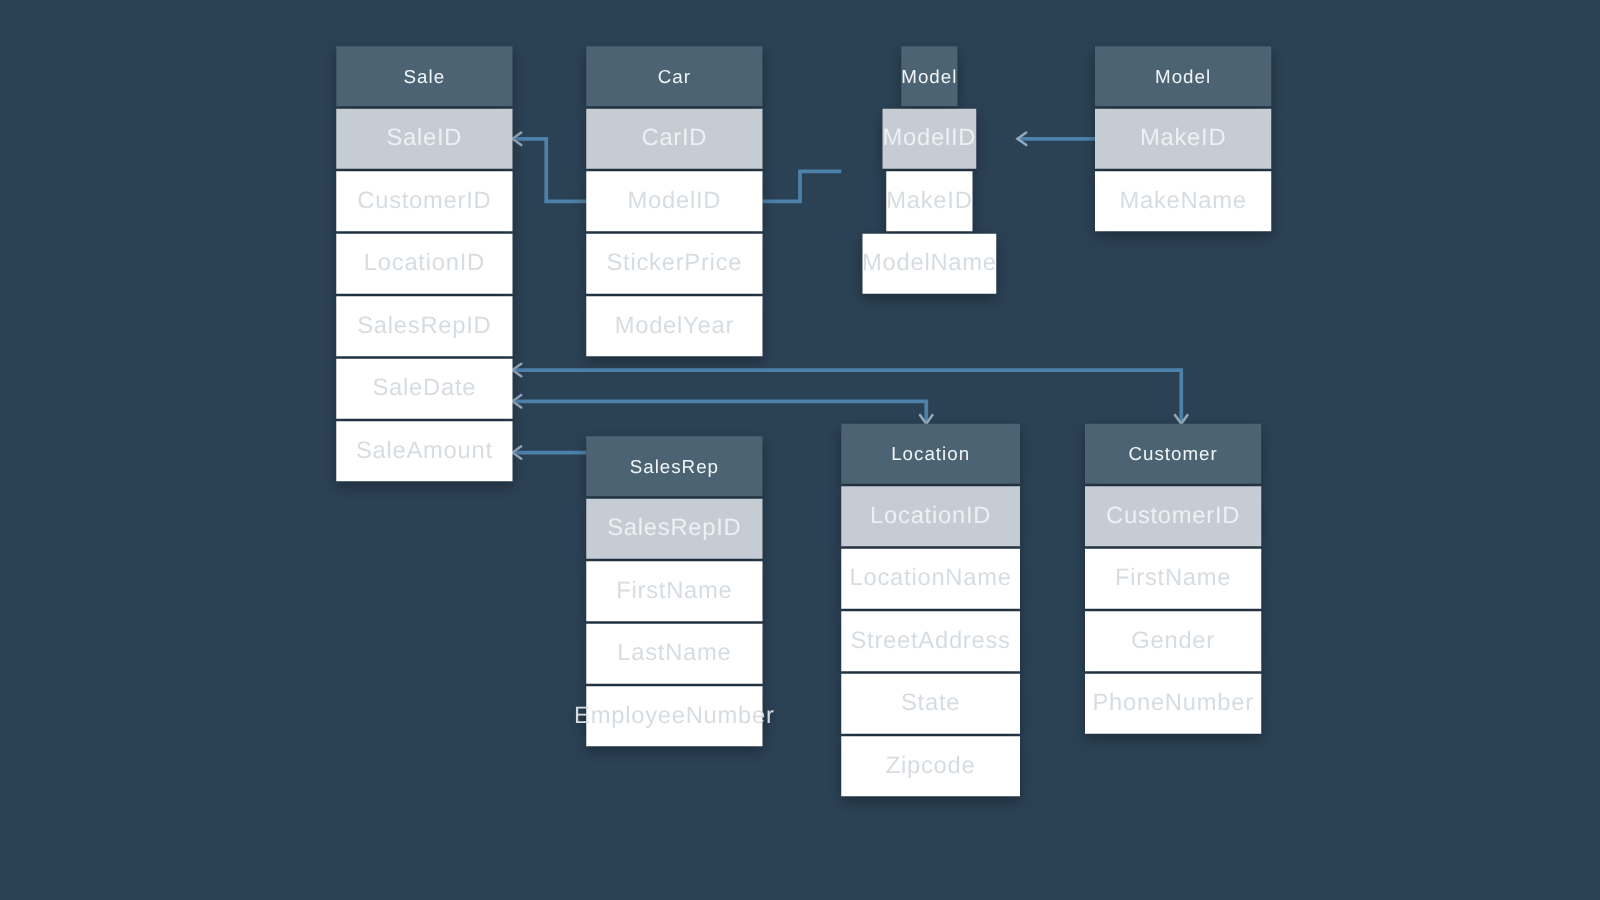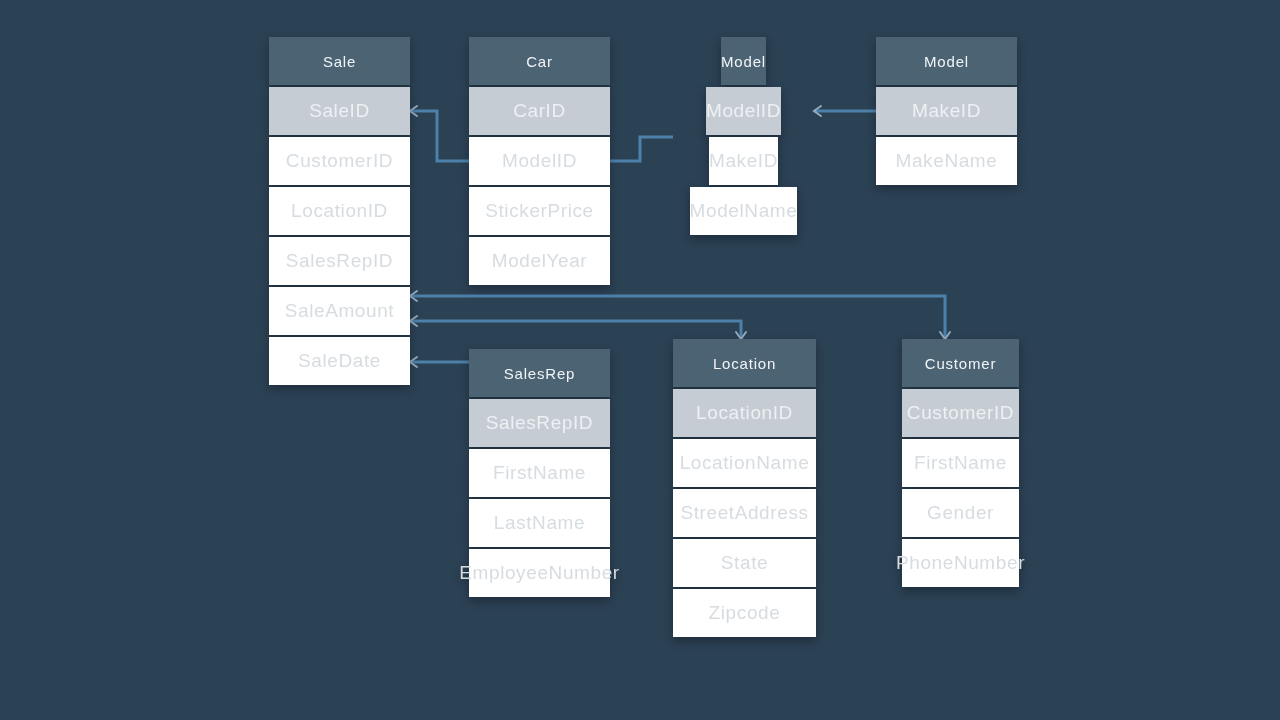--- a/index.html
+++ b/index.html
@@ -90,22 +90,22 @@
       <path d="M 736 332 L 741 339 L 746 332" class="arrow-head"></path>
       <polyline points="410,362 469,362"></polyline>
       <path d="M 417 357 L 410 362 L 417 367" class="arrow-head"></path>
     </svg>
 <div class="db-table" style="left: 269px; top: 37px; width: 141px;">
       <div class="table-header">Sale</div>
       <div class="table-row key-row">SaleID</div>
       <div class="table-row">CustomerID</div>
       <div class="table-row">LocationID</div>
       <div class="table-row">SalesRepID</div>
+      <div class="table-row">SaleDate</div>
       <div class="table-row">SaleAmount</div>
-      <div class="table-row">SaleDate</div>
     </div>
     <div class="db-table" style="left: 469px; top: 37px; width: 141px;">
       <div class="table-header">Car</div>
       <div class="table-row key-row">CarID</div>
       <div class="table-row">ModelID</div>
       <div class="table-row">StickerPrice</div>
       <div class="table-row">ModelYear</div>
     </div>
     <div class="db-table" style="left: 673px; top: 37px; width: 141px; align-items: center;">
       <div class="table-header">Model</div>
@@ -126,20 +126,20 @@
       <div class="table-row">EmployeeNumber</div>
     </div>
     <div class="db-table" style="left: 673px; top: 339px; width: 143px;">
       <div class="table-header">Location</div>
       <div class="table-row key-row">LocationID</div>
       <div class="table-row">LocationName</div>
       <div class="table-row">StreetAddress</div>
       <div class="table-row">State</div>
       <div class="table-row">Zipcode</div>
     </div>
-    <div class="db-table" style="left: 902px; top: 339px; width: 117px;">
+    <div class="db-table" style="left: 868px; top: 339px; width: 141px;">
       <div class="table-header">Customer</div>
       <div class="table-row key-row">CustomerID</div>
       <div class="table-row">FirstName</div>
       <div class="table-row">Gender</div>
       <div class="table-row">PhoneNumber</div>
     </div>
   </div>
 
 </body></html>

